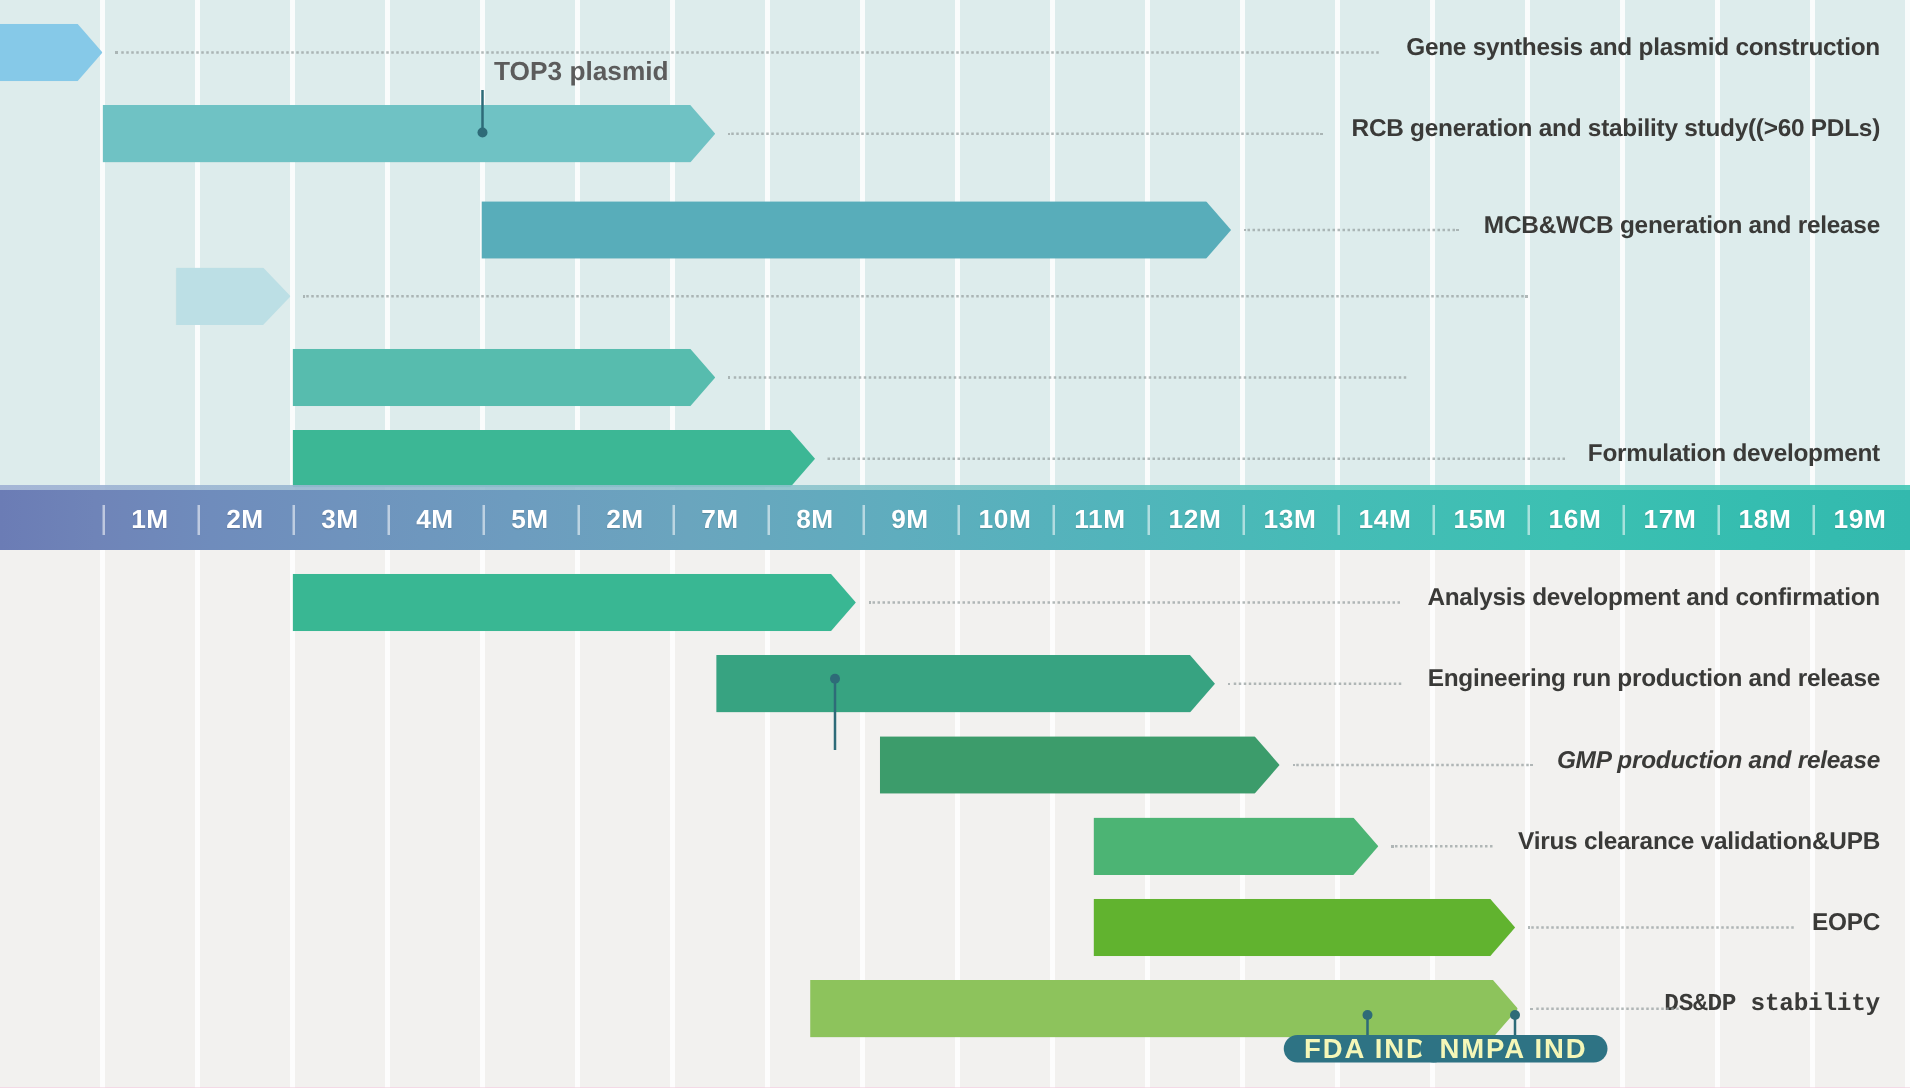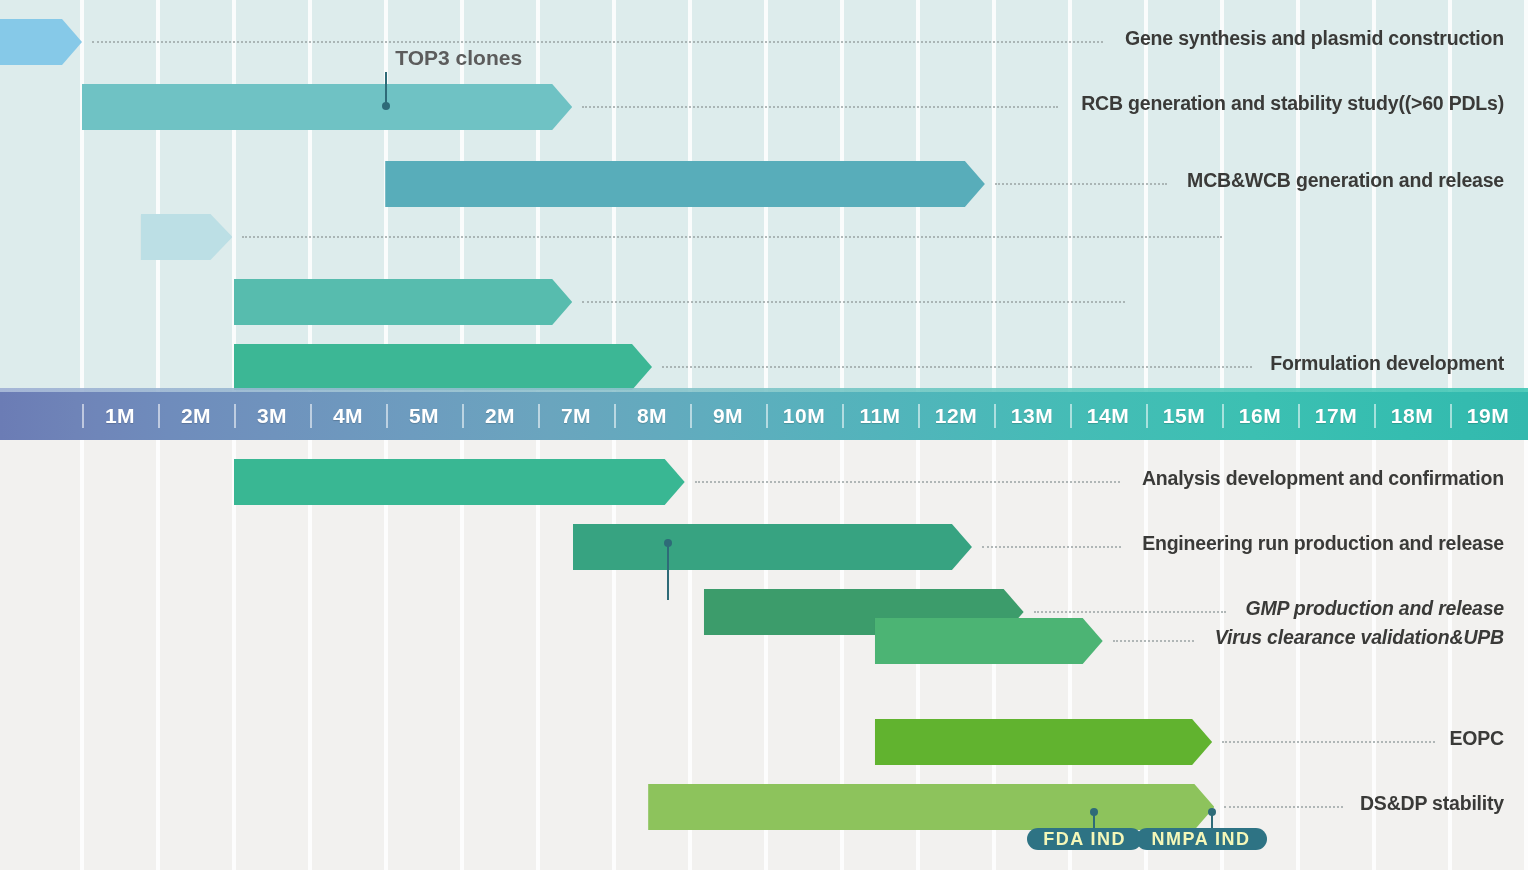--- a/index.html
+++ b/index.html
@@ -108,21 +108,21 @@
     border-radius: 50%;
     background: #2e6b78;
   }
   
   .pill {
     position: absolute; height: 16px;
     background: #2e7384;
     border-radius: 16px;
     display: flex; align-items: center; justify-content: center;
     color: #f5f7b8;
-    font-size: 18px; font-weight: bold;
+    font-size: 22px; font-weight: bold;
     letter-spacing: 1.5px;
     padding: 11px 16px;
     white-space: nowrap;
   }
 </style>
 </head>
 <body>
 
 <div id="chart">
 
@@ -216,42 +216,42 @@
       <div class="row" style="top: 515px;">
         <div class="bar arrow" title="Engineering run production and release" style="left: 572.96px; width: 399px; background: rgb(55, 163, 129);"></div>
         <div class="row-label">Engineering run production and release</div>
         <div class="leader" style="left: 981.96px; width: 139.04px;"></div>
       </div>
       <div class="row" style="top: 580px; font-style: italic;">
         <div class="bar arrow" title="GMP production and release" style="left: 703.68px; width: 319.96px; background: rgb(60, 156, 107);"></div>
         <div class="row-label">GMP production and release</div>
         <div class="leader" style="left: 1033.64px; width: 192.36px;"></div>
       </div>
-      <div class="row" style="top: 609px; font-style: italic;">
+      <div class="row" style="top: 645px;">
         <div class="bar arrow" title="Virus clearance validation&amp;UPB" style="left: 874.68px; width: 228px; background: rgb(76, 180, 116);"></div>
         <div class="row-label">Virus clearance validation&amp;UPB</div>
         <div class="leader" style="left: 1112.68px; width: 81.32px;"></div>
       </div>
       <div class="row" style="top: 710px;">
         <div class="bar arrow" title="EOPC" style="left: 874.68px; width: 337.44px; background: rgb(97, 179, 47);"></div>
         <div class="row-label">EOPC</div>
         <div class="leader" style="left: 1222.12px; width: 212.88px;"></div>
       </div>
-      <div class="row" style="top: 775px;">
+      <div class="row" style="top: 775px; font-family: Liberation Mono, monospace;">
         <div class="bar arrow" title="DS&amp;DP stability" style="left: 648.2px; width: 566.2px; background: rgb(141, 195, 92);"></div>
         <div class="row-label">DS&amp;DP stability</div>
         <div class="leader" style="left: 1224.4px; width: 118.6px;"></div>
       </div>
     </div>
 
   <div id="annotations">
       <div class="anno">
         <div class="anno-line" style="left: 385.24px; top: 72px; height: 34px;"></div>
         <div class="anno-dot" style="left: 382.24px; top: 102px;"></div>
-        <div class="anno-text" style="top: 46px; left: 395.24px;">TOP3 clones</div>
+        <div class="anno-text" style="top: 46px; left: 395.24px;">TOP3 plasmid</div>
       </div>
       <div class="anno">
         <div class="anno-line" style="left: 667.2px; top: 543px; height: 57px;"></div>
         <div class="anno-dot" style="left: 664.2px; top: 539px;"></div>
       </div>
     </div>
   <div id="milestones">
       <div class="anno-line" style="left: 1092.8px; top: 812px; height: 28px;"></div>
       <div class="anno-dot" style="left: 1089.8px; top: 808px;"></div>
       <div class="pill" style="background: rgb(46, 115, 132); color: rgb(245, 247, 184); top: 828px; left: 1027.3px;">FDA IND</div>

